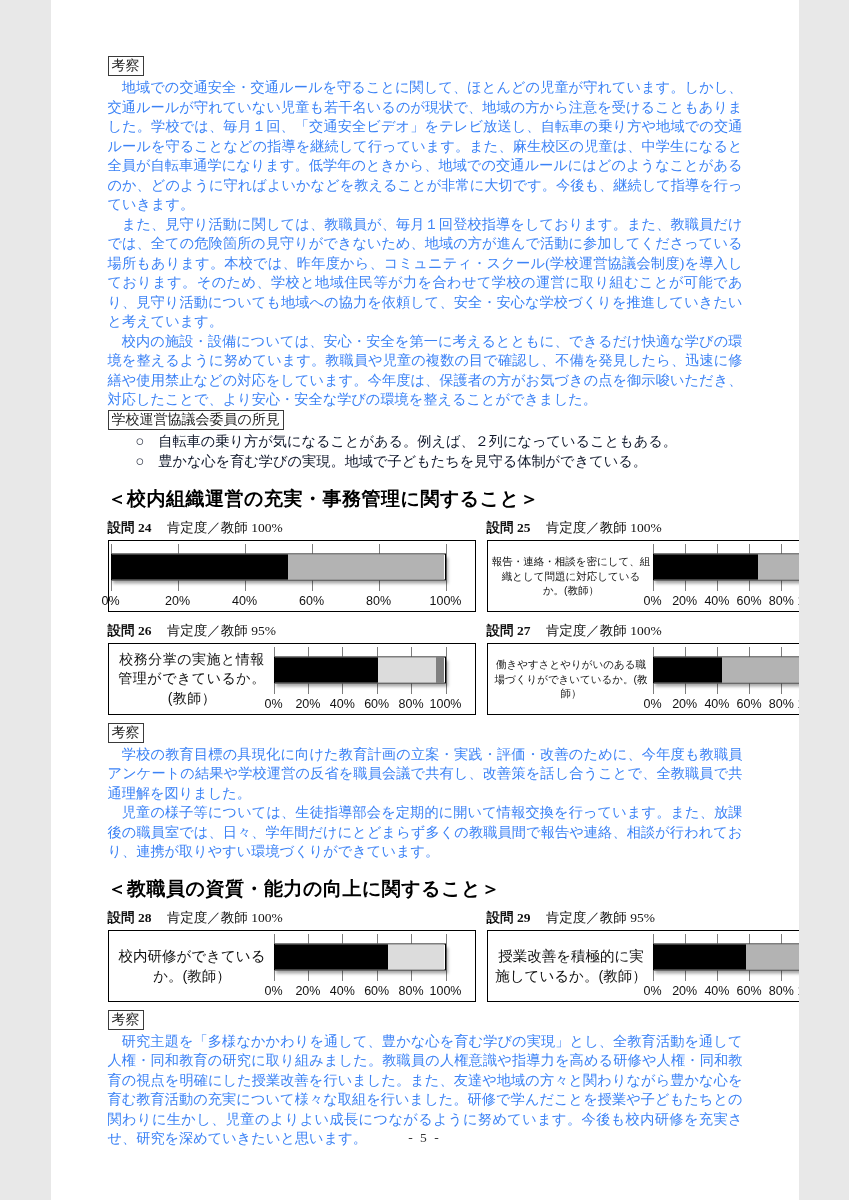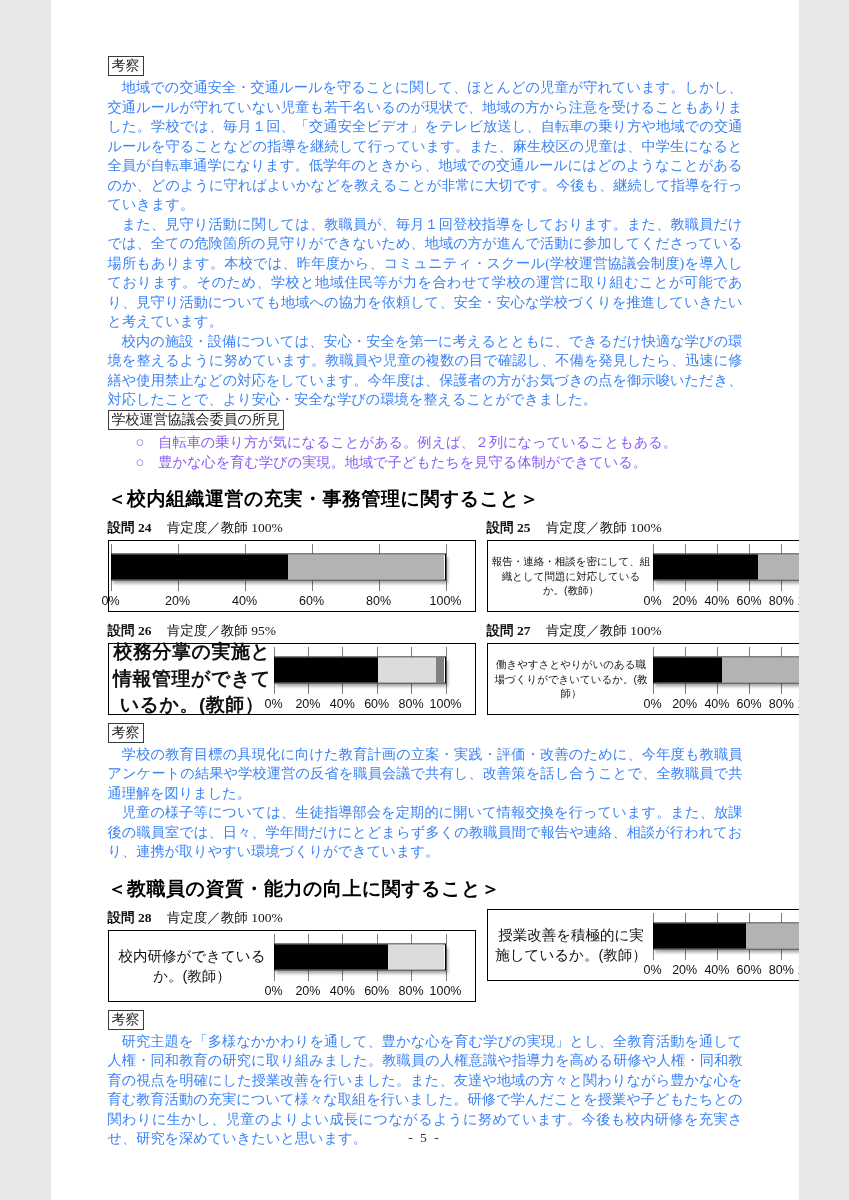--- a/index.html
+++ b/index.html
@@ -10,21 +10,21 @@
     font-family:"Liberation Serif","DejaVu Serif",serif;
     padding:56px 56px 0 57px;
   }
   .boxed-label {
     display:inline-block; border:1px solid #3a3a3a; padding:0 3px;
     font-size:14px; line-height:18px; margin-bottom:2px;
   }
   p.body-text {
     font-size:14.2px; line-height:19.5px; text-align:justify; color:#3b82f6;
   }
-  .bullet { font-size:14.2px; line-height:20px; padding-left:28px; color:#8b5cf6; }
+  .bullet { font-size:14.2px; line-height:20px; padding-left:28px; color:#0f172a;font-family:Liberation Mono, monospace; }
   .section-heading {
     font-family:"Liberation Sans","DejaVu Sans",sans-serif;
     font-weight:bold; font-size:19px; letter-spacing:0.5px; color:#000;
     margin:14px 0 7px;
   }
   .charts-grid {
     display:grid; grid-template-columns:368px 357px; column-gap:11px;
     row-gap:10px; margin:2px 0 8px;
   }
   .q-line { font-size:13.5px; margin-bottom:3px; color:#111; }
@@ -34,21 +34,21 @@
     border:1.2px solid #000; height:72px; display:flex; padding:3px 2px 2px 2px;
     background:#fff;
   }
   .chart-label {
     width:163px; flex:0 0 163px; display:flex; align-items:center; justify-content:center;
     text-align:center; font-family:"Liberation Sans","DejaVu Sans",sans-serif;
     color:#111; line-height:1.4; padding:0 2px;
   }
   .label-sm { font-size:10.5px; }
   .label-md { font-size:12px; }
-  .label-md2 { font-size:19px; letter-spacing:0.5px;font-weight:bold; }
+  .label-md2 { font-size:14px; letter-spacing:0.5px; }
   .label-lg { font-size:14.5px; }
   .chart-right { flex:1; position:relative; margin-right:27px; display:flex; flex-direction:column; }
   .plot { position:relative; flex:1; }
   .gridline { position:absolute; top:0; bottom:0; width:1px; background:#7d7d7d; }
   .bar {
     position:absolute; left:0; top:50%; transform:translateY(-50%);
     height:27px; width:100%; display:flex; border:1.6px solid #000;
     box-shadow:2px 3px 3px rgba(0,0,0,0.35); background:#fff;
   }
   .bar > div { height:100%; }
@@ -241,20 +241,24 @@
               <span class="tick" style="left: 20%;">20%</span>
               <span class="tick" style="left: 40%;">40%</span>
               <span class="tick" style="left: 60%;">60%</span>
               <span class="tick" style="left: 80%;">80%</span>
               <span class="tick" style="left: 100%;">100%</span>
             </div>
         </div>
       </div>
     </div>
     <div>
+      <div class="q-line">
+        <span class="q-num">設問 29</span>
+        <span class="q-degree">肯定度／教師 95%</span>
+      </div>
       <div class="chart-box">
         <div class="chart-label label-lg">授業改善を積極的に実施しているか。(教師）</div>
         <div class="chart-right">
           <div class="plot">
               <div class="gridline" style="left: 0%;"></div>
               <div class="gridline" style="left: 20%;"></div>
               <div class="gridline" style="left: 40%;"></div>
               <div class="gridline" style="left: 60%;"></div>
               <div class="gridline" style="left: 80%;"></div>
               <div class="gridline" style="left: 100%;"></div>

